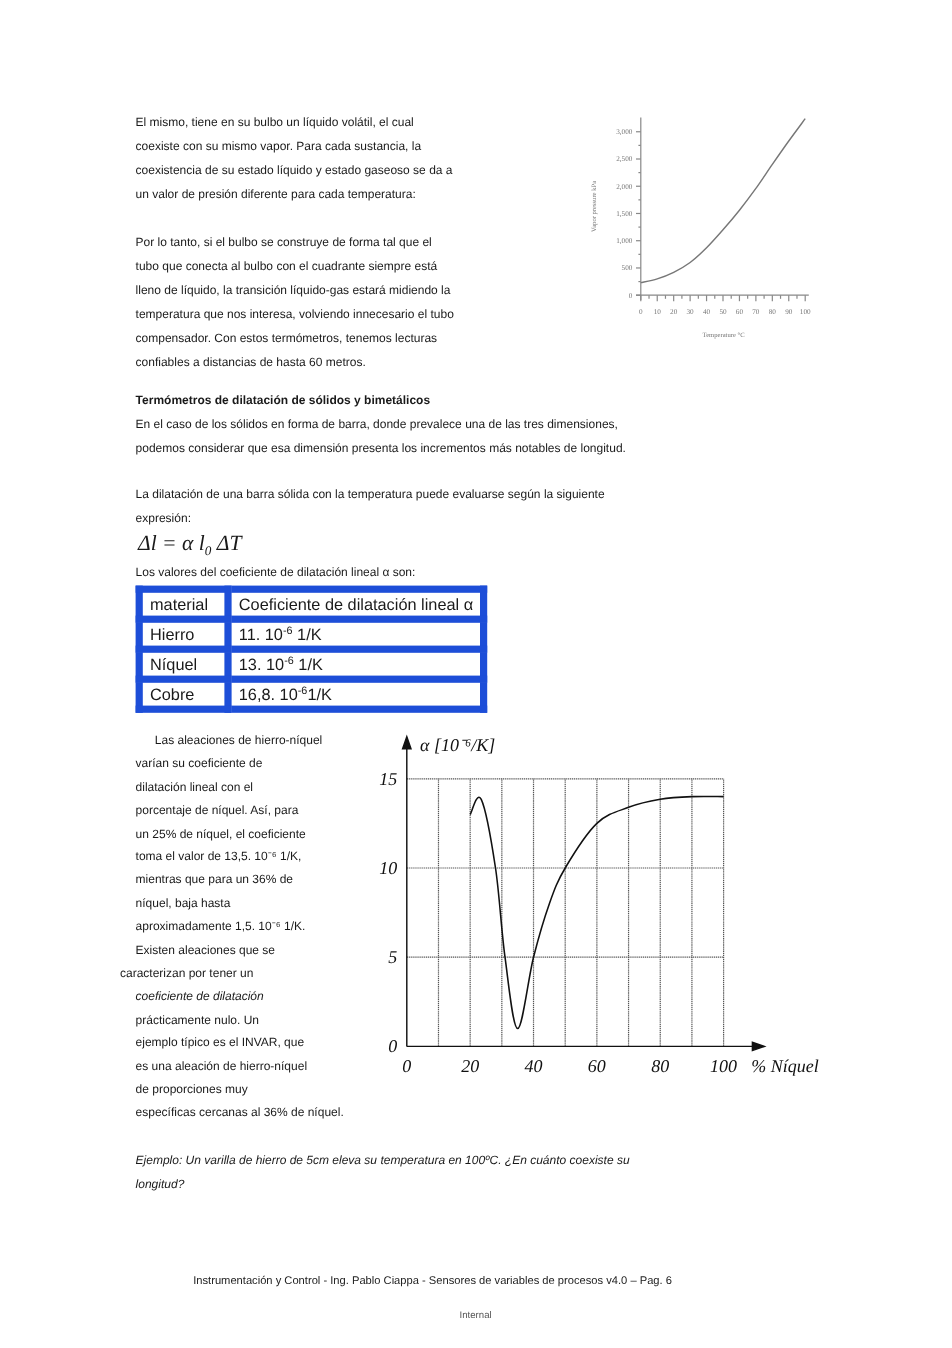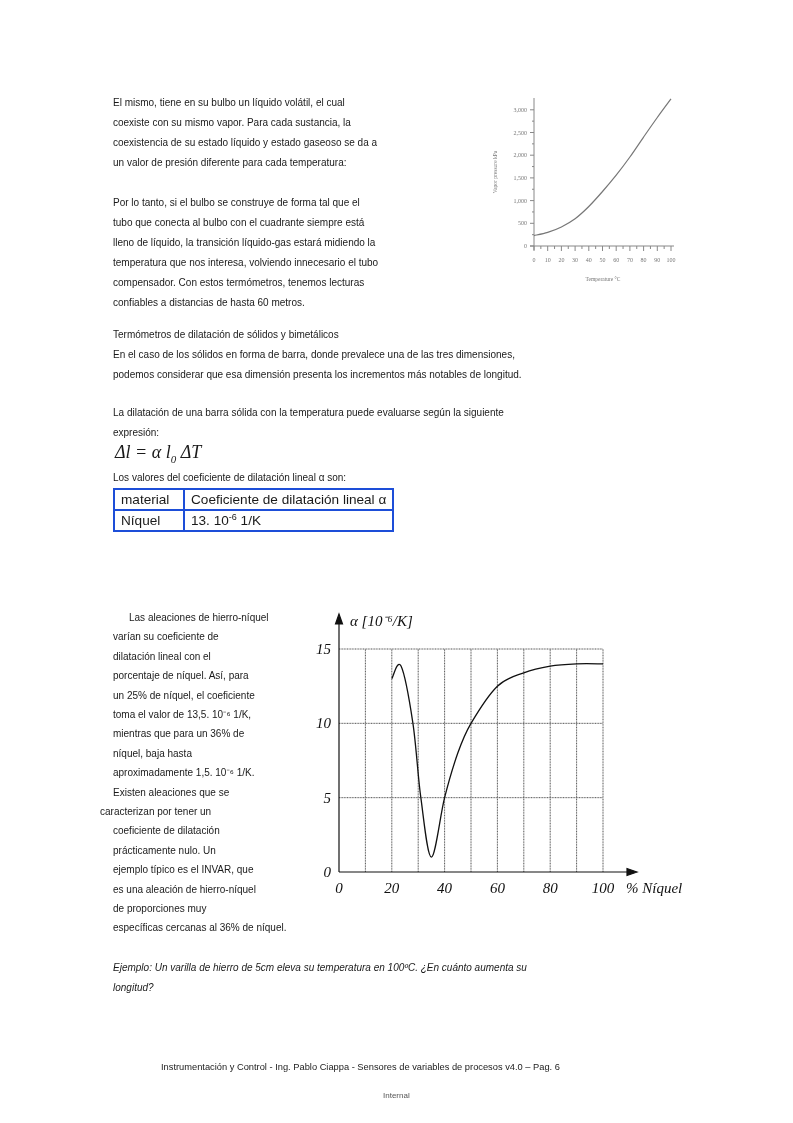--- a/index.html
+++ b/index.html
@@ -1,24 +1,24 @@
 <!DOCTYPE html>
 <html><head>
 <meta charset="utf-8">
 <style>
   html, body { margin: 0; padding: 0; background: #ffffff; }
   body { width: 793px; height: 1123px; position: relative; overflow: hidden;
          font-family: "Liberation Sans", sans-serif; color: #1a1a1a; }
   .p { position: absolute; font-size: 10px; line-height: 20.3px; margin: 0; }
-  .heading { font-weight: normal; text-align: right; }
+  .heading { font-weight: bold; text-align: right; }
   .italic { font-style: italic; }
   .formula { position: absolute; left: 115px; top: 442px; font-family: "Liberation Serif", serif; font-style: italic; font-size: 18px; text-align: right; }
   .formula sub { font-size: 11px; }
   table.coef { position: absolute; left: 113px; top: 488px; border-collapse: collapse; font-size: 13.6px; }
-  table.coef td { border: 2px solid #1d4ed8; padding: 0 6px; height: 19px; line-height: 19px; white-space: nowrap; margin-top: 24px; }
+  table.coef td { border: 6px solid #1d4ed8; padding: 0 6px; height: 19px; line-height: 19px; white-space: nowrap; margin-top: 24px; }
   table.coef td.c1 { width: 56px; }
   table.coef td.c2 { width: 194px; }
   sup { font-size: 9px; vertical-align: 5px; line-height: 0; }
   .footer { position: absolute; left: 113px; top: 1062px; font-size: 9.3px; color: #222; padding-left: 48px; }
   .internal { position: absolute; left: 383px; top: 1091px; font-size: 8px; color: #555; }
   svg text { font-family: "Liberation Serif", serif; }
 </style>
 </head>
 <body>
 
@@ -119,39 +119,47 @@
 
 <p class="p" style="left:113px;top:468px">Los valores del coeficiente de dilatación lineal α son:</p>
 
 <table class="coef">
   <tbody>
       <tr>
     <td class="c1">material</td>
     <td class="c2">Coeficiente de dilatación lineal α</td>
   </tr>
   <tr>
+    <td class="c1">Hierro</td>
+    <td class="c2"><span>11. 10</span><sup>-6</sup><span> 1/K</span></td>
+  </tr>
+  <tr>
     <td class="c1">Níquel</td>
     <td class="c2"><span>13. 10</span><sup>-6</sup><span> 1/K</span></td>
+  </tr>
+  <tr>
+    <td class="c1">Cobre</td>
+    <td class="c2"><span>16,8. 10</span><sup>-6</sup><span>1/K</span></td>
   </tr>
 </tbody>
   </table>
 
 <div id="alloy">
     <p class="p" style="left: 129px; top: 608px;">Las aleaciones de hierro-níquel</p>
     <p class="p" style="left: 113px; top: 627.4px;">varían su coeficiente de</p>
     <p class="p" style="left: 113px; top: 646.8px;">dilatación lineal con el</p>
     <p class="p" style="left: 113px; top: 666.2px;">porcentaje de níquel. Así, para</p>
     <p class="p" style="left: 113px; top: 685.6px;">un 25% de níquel, el coeficiente</p>
     <p class="p" style="left: 113px; top: 705px;">toma el valor de 13,5. 10⁻⁶ 1/K,</p>
     <p class="p" style="left: 113px; top: 724.4px;">mientras que para un 36% de</p>
     <p class="p" style="left: 113px; top: 743.8px;">níquel, baja hasta</p>
     <p class="p" style="left: 113px; top: 763.2px;">aproximadamente 1,5. 10⁻⁶ 1/K.</p>
     <p class="p" style="left: 113px; top: 782.6px;">Existen aleaciones que se</p>
     <p class="p" style="left: 100px; top: 802px;">caracterizan por tener un</p>
-    <p class="p" style="left: 113px; top: 821.4px;">coeficiente de dilatación</p>
+    <p class="p" style="left: 113px; top: 821.4px; font-style: italic;">coeficiente de dilatación</p>
     <p class="p" style="left: 113px; top: 840.8px;">prácticamente nulo. Un</p>
     <p class="p" style="left: 113px; top: 860.2px;">ejemplo típico es el INVAR, que</p>
     <p class="p" style="left: 113px; top: 879.6px;">es una aleación de hierro-níquel</p>
     <p class="p" style="left: 113px; top: 899px;">de proporciones muy</p>
     <p class="p" style="left: 113px; top: 918.4px; text-align: center;">específicas cercanas al 36% de níquel.</p>
   </div>
 
 <svg style="position:absolute;left:310px;top:605px" width="380" height="300" viewBox="310 605 380 300">
   <g id="big-grid" stroke="#555" stroke-width="1" stroke-dasharray="1,0.6" fill="none">
       <line x1="365.4" y1="872" x2="365.4" y2="649"></line>
@@ -186,17 +194,17 @@
       <text x="391.8" y="893">20</text>
       <text x="444.6" y="893">40</text>
       <text x="497.4" y="893">60</text>
       <text x="550.2" y="893">80</text>
       <text x="603" y="893">100</text>
     </g>
   <text x="350" y="626" font-size="15" font-style="italic" fill="#111">α  [10⁻⁶/K]</text>
   <text x="626" y="893" font-size="15" font-style="italic" fill="#111">% Níquel</text>
 </svg>
 
-<p class="p italic" style="left:113px;top:958px">Ejemplo: Un varilla de hierro de 5cm eleva su temperatura en 100ºC. ¿En cuánto aumenta su</p>
+<p class="p italic" style="left:113px;top:958px">Ejemplo: Un varilla de hierro de 5cm eleva su temperatura en 100ºC. ¿En cuánto coexiste su</p>
 <p class="p italic" style="left:113px;top:978px">longitud?</p>
 
 <div class="footer">Instrumentación y Control - Ing. Pablo Ciappa - Sensores de variables de procesos v4.0 – Pag. 6</div>
 <div class="internal">Internal</div>
 
 </body></html>

